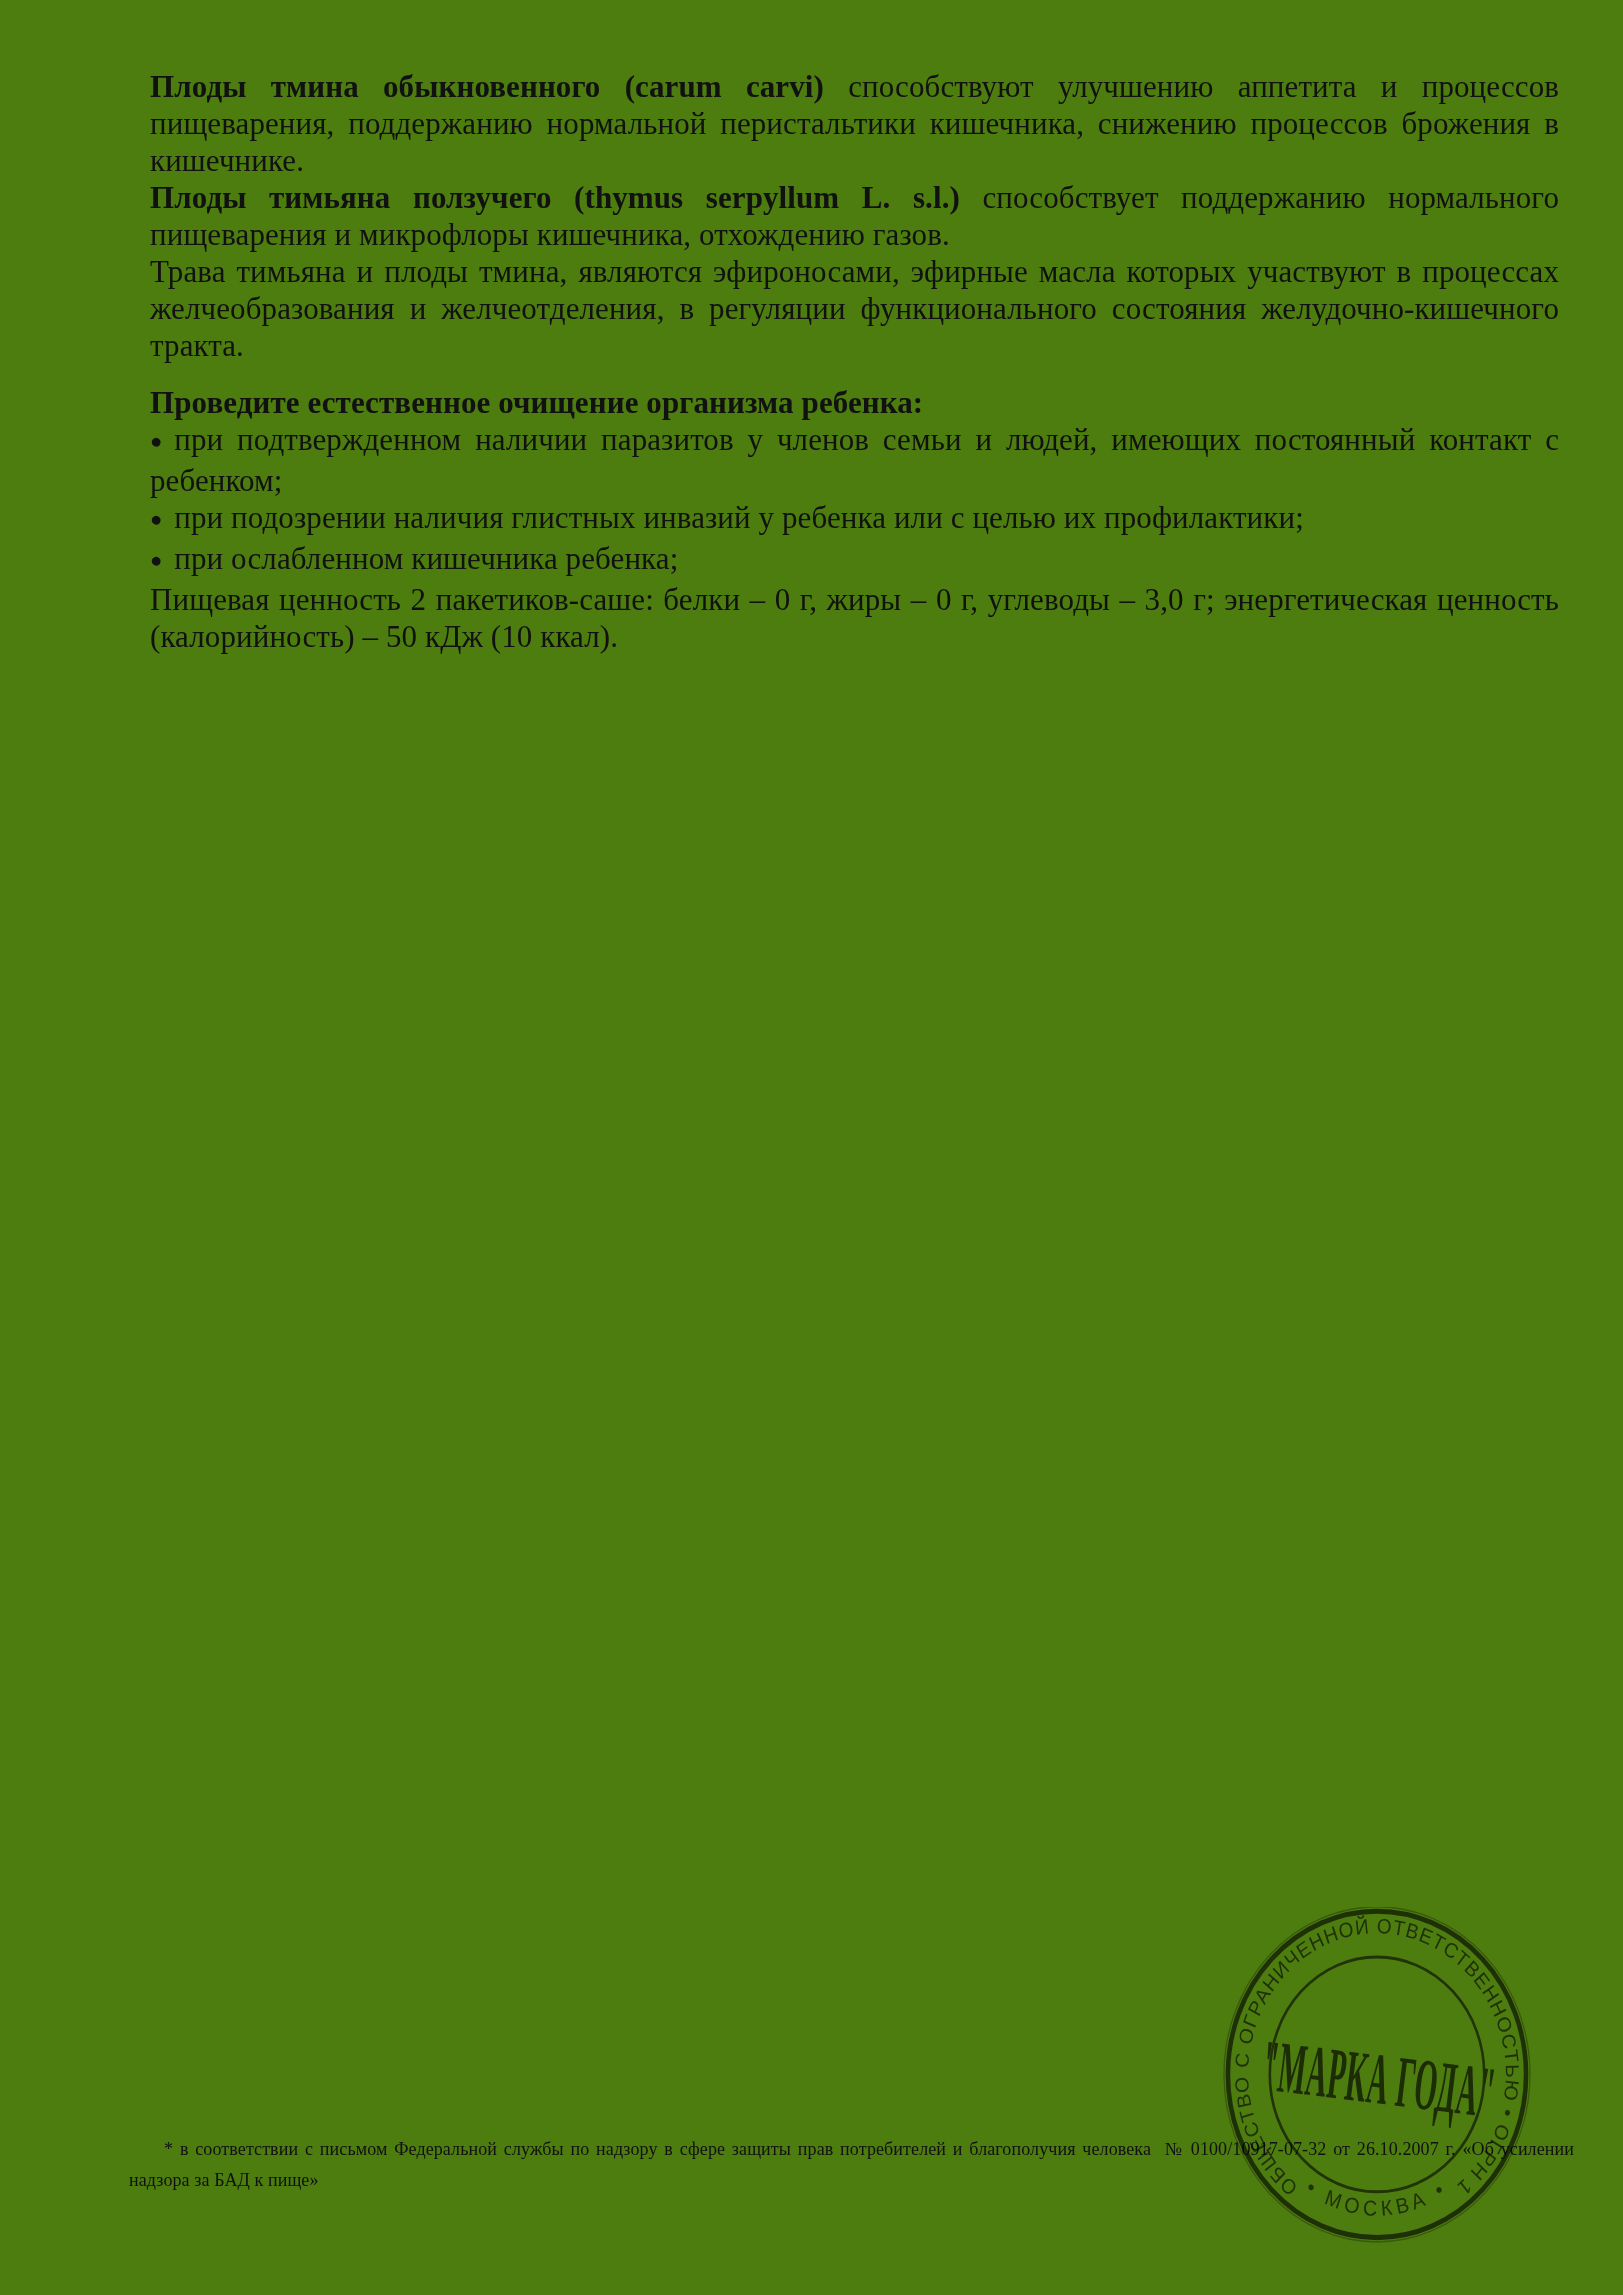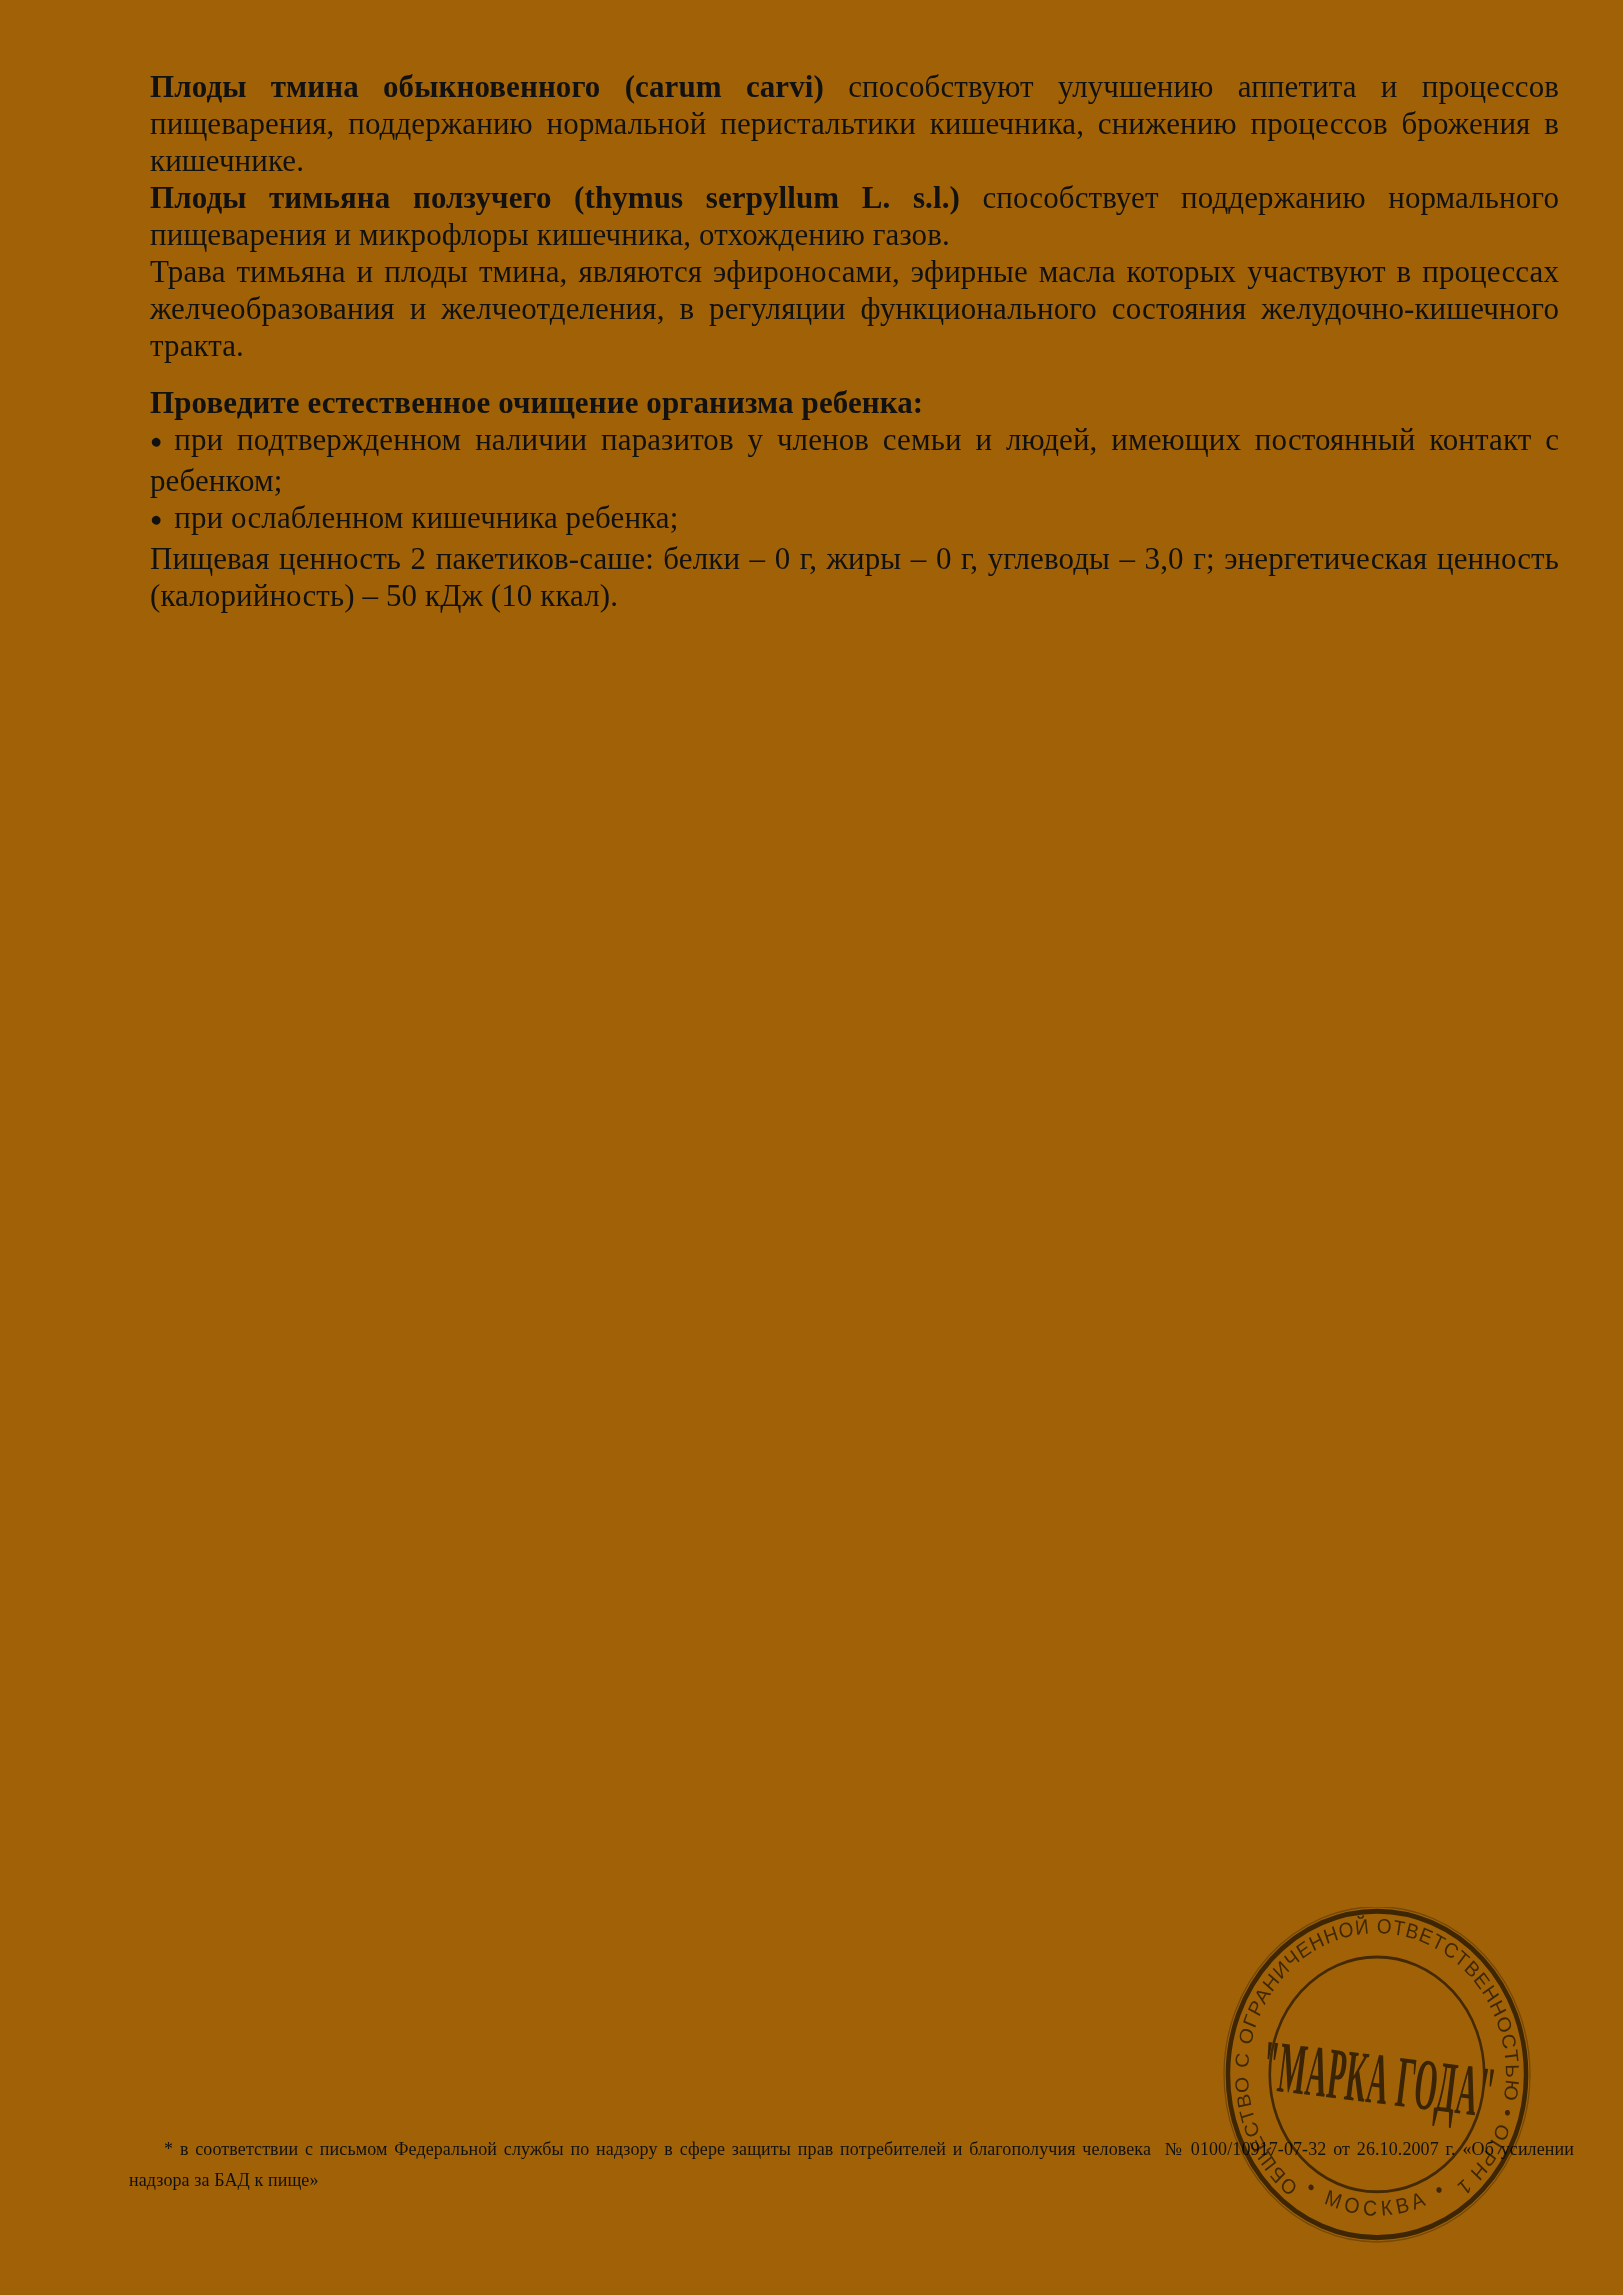--- a/index.html
+++ b/index.html
@@ -11,21 +11,21 @@
     overflow: hidden;
     position: relative;
     font-family: "Liberation Serif", serif;
     color: #111111;
   }
   .page {
     position: absolute;
     left: 0; top: 0;
     width: 1624px;
     height: 2295px;
-    background: #a16207;
+    background: #4d7c0f;
   }
   
   .main-text {
     position: absolute;
     left: 150px;
     top: 68px;
     width: 1409px;
     font-size: 31px;
     line-height: 37px;
     text-align: justify;
@@ -112,20 +112,21 @@
     <p><span class="lead">Плоды тмина обыкновенного (carum carvi)</span><span> способствуют улучшению аппетита и процессов пищеварения, поддержанию нормальной перистальтики кишечника, снижению процессов брожения в кишечнике.</span></p>
 
     <p><span class="lead">Плоды тимьяна ползучего (thymus serpyllum L. s.l.)</span><span> способствует поддержанию нормального пищеварения и микрофлоры кишечника, отхождению газов.</span></p>
 
     <p><span class="lead"></span><span>Трава тимьяна и плоды тмина, являются эфироносами, эфирные масла которых участвуют в процессах желчеобразования и желчеотделения, в регуляции функционального состояния желудочно-кишечного тракта.</span></p>
 
     <p class="section-heading">Проведите естественное очищение организма ребенка:</p>
 
     <p class="bullet-line"><span class="bullet-icon">●</span><span>при подтвержденном наличии паразитов у членов семьи и людей, имеющих постоянный контакт с ребенком;</span></p>
 
+    <p class="bullet-line"><span class="bullet-icon">●</span><span>при подозрении наличия глистных инвазий у ребенка или с целью их профилактики;</span></p>
 
     <p class="bullet-line"><span class="bullet-icon">●</span><span>при ослабленном кишечника ребенка;</span></p>
 
 
     <p>Пищевая ценность 2 пакетиков-саше: белки – 0 г, жиры – 0 г, углеводы – 3,0 г; энергетическая ценность (калорийность) – 50 кДж (10 ккал).</p>
 
   </div>
 
   <p class="footnote">* в соответствии с письмом Федеральной службы по надзору в сфере защиты прав потребителей и благополучия человека&nbsp; № 0100/10917-07-32 от 26.10.2007 г. «Об усилении надзора за БАД к пище»</p>
 

